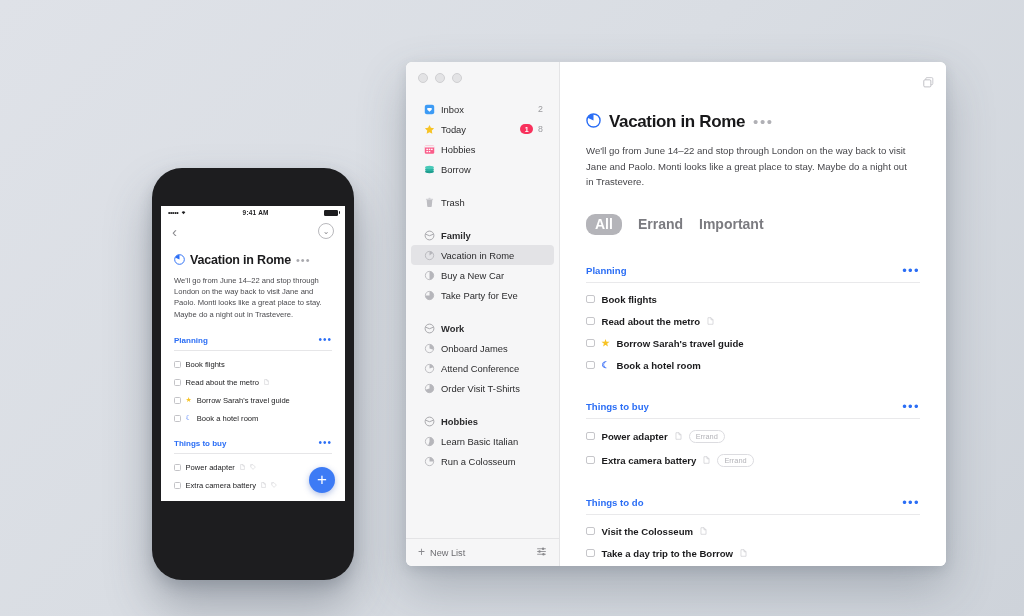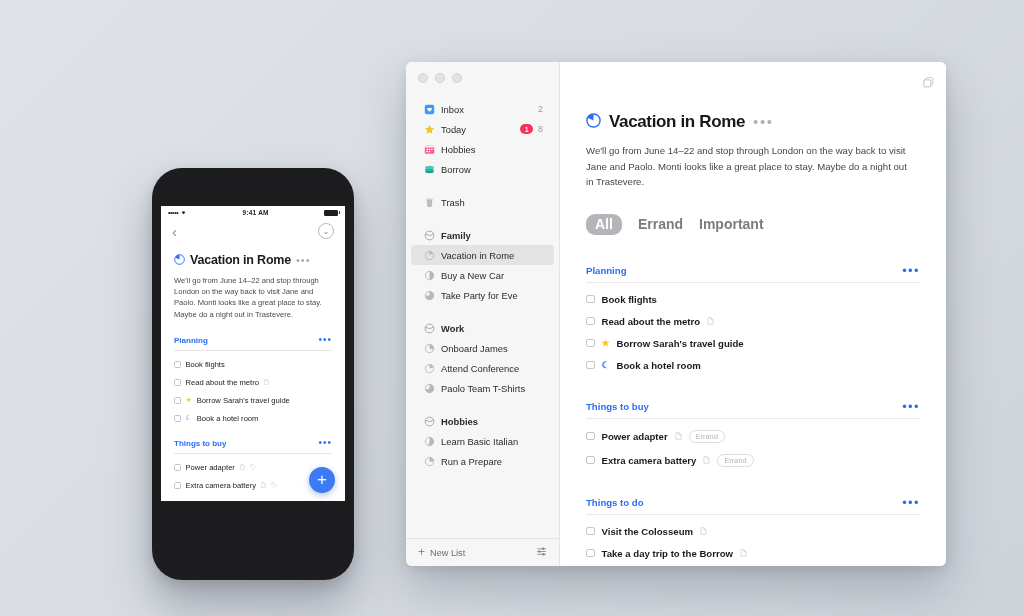--- a/index.html
+++ b/index.html
@@ -420,21 +420,21 @@
           </span>
           <span class="nav-label">Attend Conference</span>
         </div>
         <div class="nav-item">
           <span class="nav-ico">
             <svg width="11" height="11" viewBox="0 0 14 14">
               <circle cx="7" cy="7" r="5.3" fill="none" stroke="#b6b6bb" stroke-width="1.1"></circle>
               <path d="M7 7 L7 1.7 A5.3 5.3 0 1 1 1.96 8.64 Z" fill="#b6b6bb"></path>
             </svg>
           </span>
-          <span class="nav-label">Paolo Team T-Shirts</span>
+          <span class="nav-label">Order Visit T-Shirts</span>
         </div>
         <div class="nav-gap"></div>
         <div class="nav-item">
           <span class="nav-ico">
             <svg width="11" height="11" viewBox="0 0 14 14">
               <circle cx="7" cy="7" r="5.6" fill="none" stroke="#9c9ca1" stroke-width="1.1"></circle>
               <path d="M2.2 5.4 Q7 9.2 11.8 5.4" fill="none" stroke="#9c9ca1" stroke-width="1.1"></path>
             </svg>
           </span>
           <span class="nav-label group-head">Hobbies</span>
@@ -448,21 +448,21 @@
           </span>
           <span class="nav-label">Learn Basic Italian</span>
         </div>
         <div class="nav-item">
           <span class="nav-ico">
             <svg width="11" height="11" viewBox="0 0 14 14">
               <circle cx="7" cy="7" r="5.3" fill="none" stroke="#b6b6bb" stroke-width="1.1"></circle>
               <path d="M7 7 L7 1.7 A5.3 5.3 0 0 1 12.30 7.00 Z" fill="#b6b6bb"></path>
             </svg>
           </span>
-          <span class="nav-label">Run a Prepare</span>
+          <span class="nav-label">Run a Colosseum</span>
         </div>
       </div>
     <div class="side-foot">
       <span class="nl">
         <span class="nl-plus">+</span>
         <span>New List</span>
       </span>
       <span>
         <svg width="11" height="11" viewBox="0 0 14 14">
           <g stroke="#8a8a8e" stroke-width="1.1" stroke-linecap="round">

